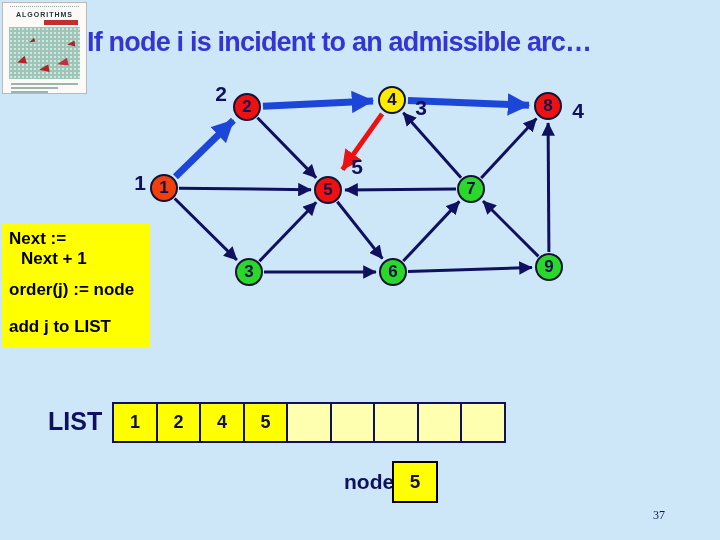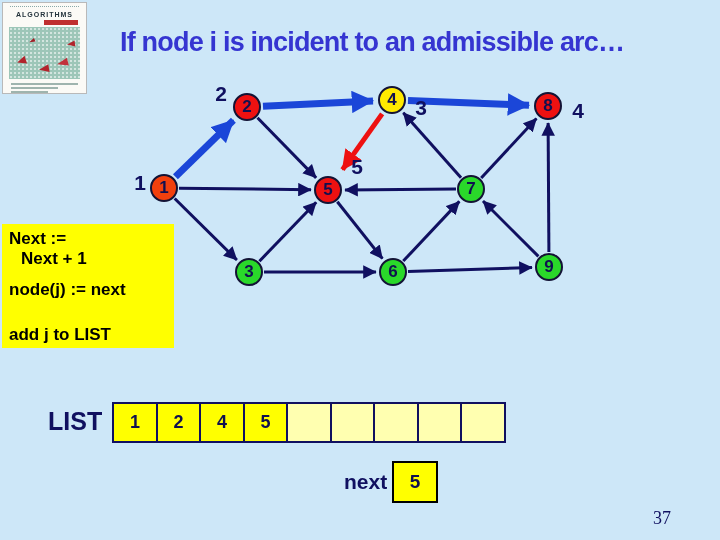--- a/index.html
+++ b/index.html
@@ -22,56 +22,56 @@
   #cover .b3{left:48px;top:32px;border-width:4px 11px 4px 0;border-color:transparent #c1303a transparent transparent;transform:rotate(-14deg);}
   #cover .b4{left:58px;top:14px;border-width:3px 8px 3px 0;border-color:transparent #b2242c transparent transparent;transform:rotate(-8deg);}
   #cover .b5{left:20px;top:12px;border-width:2px 6px 2px 0;border-color:transparent #a02028 transparent transparent;transform:rotate(-25deg);}
   #cover .cv-lines{margin:4px 8px 0 8px;}
   #cover .cv-lines div{height:2px;background:#9fb4ae;margin-bottom:2px;}
   #cover .cv-lines div:nth-child(2){width:70%;}
   #cover .cv-lines div:nth-child(3){width:55%;}
 
   
   #title{position:absolute;left:87px;top:27px;font-size:27px;font-weight:bold;
-         letter-spacing:-0.8px;color:#3535d1;white-space:nowrap;padding-left:33px;}
+         letter-spacing:-0.8px;color:#3535d1;white-space:nowrap;}
 
   
   #graph-svg{position:absolute;left:0;top:0;width:720px;height:540px;z-index:1;}
   #graph-nodes{position:absolute;left:0;top:0;width:720px;height:540px;z-index:2;pointer-events:none;}
   .gnode{position:absolute;border-radius:50%;border:2.5px solid #131335;box-sizing:border-box;
          display:flex;align-items:center;justify-content:center;
          font-weight:bold;font-size:17px;color:#101050;}
   .glabel{position:absolute;transform:translate(-50%,-50%);font-weight:bold;font-size:21px;color:#101060;}
 
   
-  #instr{position:absolute;left:2px;top:224px;width:172px;height:124px;background:#ffff00;
+  #instr{position:absolute;left:2px;top:224px;width:148px;height:124px;background:#ffff00;
          box-sizing:border-box;padding:5px 0 0 7px;z-index:3;color:#000;font-weight:bold;font-size:17px;}
   #instr .ln2{margin-left:12px;}
   #instr .ln3{margin-top:11px;}
-  #instr .ln4{margin-top:25px;}
+  #instr .ln4{margin-top:17px;}
 
   
   #list-label{position:absolute;left:48px;top:407px;font-size:25px;font-weight:bold;color:#101060;}
   #list-cells{position:absolute;left:112px;top:402px;display:flex;}
   .lcell{width:46px;height:41px;border:2.5px solid #101060;box-sizing:border-box;margin-left:-2.5px;
          display:flex;align-items:center;justify-content:center;
          font-weight:bold;font-size:18px;color:#101050;}
   .lcell:first-child{margin-left:0;}
   .lcell.filled{background:#ffff00;}
   .lcell.empty{background:#ffffb0;}
 
   
   #next-label{position:absolute;left:344px;top:470px;font-size:21px;font-weight:bold;color:#101060;}
   #next-value{position:absolute;left:392px;top:461px;width:46px;height:42px;background:#ffff00;
               border:2.5px solid #000;box-sizing:border-box;display:flex;align-items:center;
               justify-content:center;font-weight:bold;font-size:19px;color:#101050;}
 
   
   #page-num{position:absolute;left:653px;top:508px;font-family:"Liberation Serif",serif;
-            font-size:18px;color:#101060;}
+            font-size:12px;color:#101060;}
 </style>
 </head>
 <body>
 
 <div id="slide">
 
   <div id="cover">
     <div class="cv-toprule"></div>
     <div class="cv-title">ALGORITHMS</div>
     <div class="cv-redbar"></div>
@@ -137,35 +137,35 @@
       <div class="glabel" style="left: 357px; top: 167px;">5</div>
       <div class="gnode" style="left: 457px; top: 175px; width: 28px; height: 28px; background: rgb(42, 216, 42);">7</div>
       <div class="gnode" style="left: 235px; top: 258px; width: 28px; height: 28px; background: rgb(42, 216, 42);">3</div>
       <div class="gnode" style="left: 379px; top: 258px; width: 28px; height: 28px; background: rgb(42, 216, 42);">6</div>
       <div class="gnode" style="left: 535px; top: 253px; width: 28px; height: 28px; background: rgb(42, 216, 42);">9</div>
     </div>
 
   <div id="instr">
     <div class="ln1">Next :=</div>
     <div class="ln2">Next + 1</div>
-    <div class="ln3">node(j) := next</div>
+    <div class="ln3">order(j) := node</div>
     <div class="ln4">add j to LIST</div>
   </div>
 
   <div id="list-label">LIST</div>
   <div id="list-cells">
       <div class="lcell filled">1</div>
       <div class="lcell filled">2</div>
       <div class="lcell filled">4</div>
       <div class="lcell filled">5</div>
       <div class="lcell empty"></div>
       <div class="lcell empty"></div>
       <div class="lcell empty"></div>
       <div class="lcell empty"></div>
       <div class="lcell empty"></div>
     </div>
 
-  <div id="next-label">next</div>
+  <div id="next-label">node</div>
   <div id="next-value">5</div>
 
   <div id="page-num">37</div>
 
 </div>
 
 </body></html>

